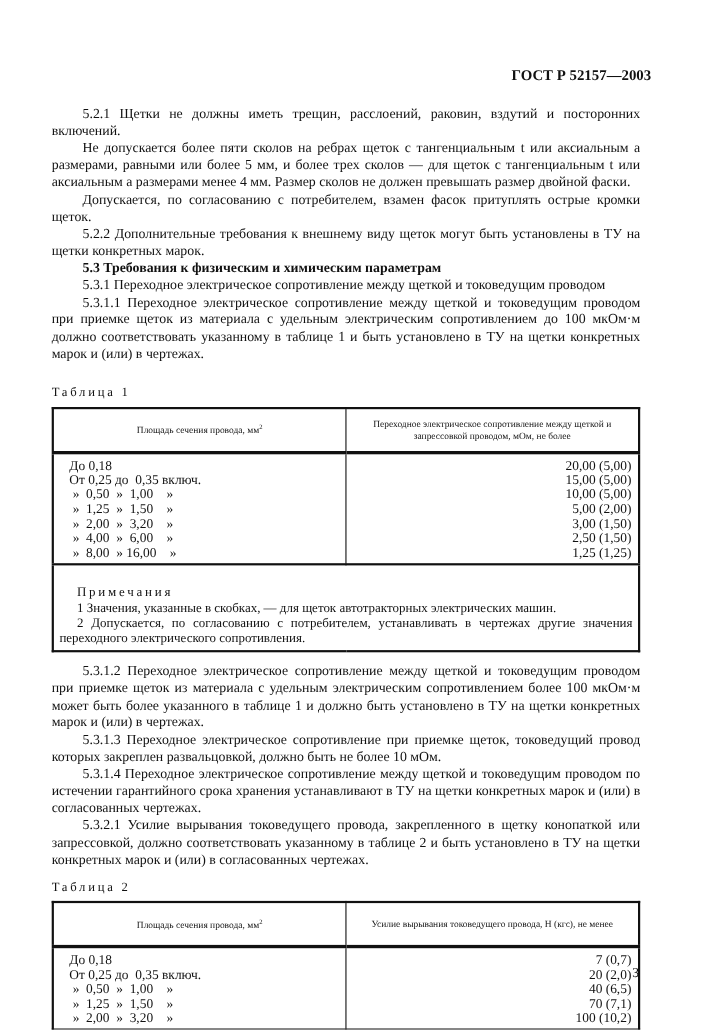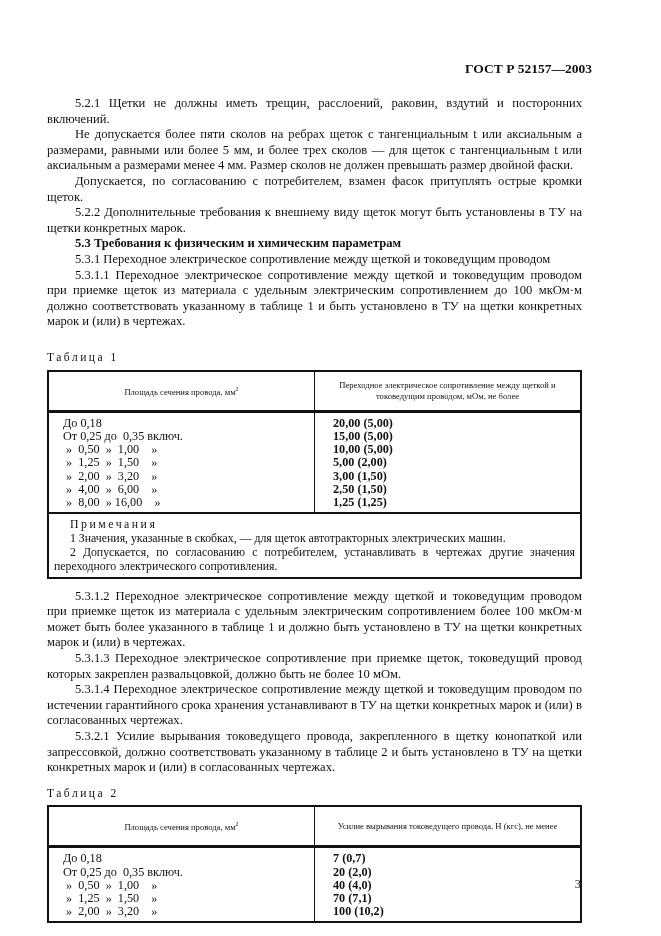--- a/index.html
+++ b/index.html
@@ -11,23 +11,23 @@
   .header { position: absolute; top: 61px; right: 69px; font-weight: bold; font-size: 13.5px; }
   .content { position: absolute; left: 47px; top: 96px; width: 535px; }
   p { margin: 0; text-align: justify; text-indent: 28px; }
   p.h { font-weight: bold; }
   .tlabel { letter-spacing: 2.5px; font-size: 11.5px; margin-top: 20px; margin-bottom: 4px; text-indent: 0; }
   table { width: 100%; border-collapse: collapse; border: 2px solid #111; margin-top: 4px; }
   th { font-weight: normal; font-size: 8.6px; line-height: 11px; text-align: center; border-bottom: 3px solid #111; padding: 7px 6px; height: 24px; vertical-align: middle; }
   th.left { border-right: 1px solid #111; width: 50%; }
   td { vertical-align: top; padding: 4px 6px 2px 18px; }
   td.left { border-right: 1px solid #111; padding-left: 14px; }
-  td.right { text-align: left; font-weight: bold; }
+  td.right { text-align: right; }
   .row-line { height: 13.3px; line-height: 13.3px; font-size: 12.2px; white-space: pre; }
-  td.note { border-top: 2px solid #111; padding: 3px 5px 4px 5px; font-size: 11.8px; line-height: 14px; border-radius: 14px; }
+  td.note { border-top: 2px solid #111; padding: 17px 5px 4px 5px; font-size: 11.8px; line-height: 14px; border-radius: 14px; }
   .spaced { letter-spacing: 2.5px; }
   .note p { text-indent: 16px; }
   .pageno { position: absolute; top: 877px; right: 80px; font-size: 12.5px; }
   sup { font-size: 6px; }
 </style>
 </head>
 <body>
 
 <div class="header">ГОСТ Р 52157—2003</div>
 
@@ -38,21 +38,21 @@
   <p>5.2.2 Дополнительные требования к внешнему виду щеток могут быть установлены в ТУ на щетки конкретных марок.</p>
   <p class="h">5.3 Требования к физическим и химическим параметрам</p>
   <p>5.3.1 Переходное электрическое сопротивление между щеткой и токоведущим проводом</p>
   <p>5.3.1.1 Переходное электрическое сопротивление между щеткой и токоведущим проводом при приемке щеток из материала с удельным электрическим сопротивлением до 100 мкОм·м должно соответствовать указанному в таблице 1 и быть установлено в ТУ на щетки конкретных марок и (или) в чертежах.</p>
 
   <p class="tlabel">Таблица 1</p>
   <table>
     <tbody>
         <tr>
       <th class="left"><span>Площадь сечения провода, мм</span><sup>2</sup></th>
-      <th>Переходное электрическое сопротивление между щеткой и токоведущим проводом, мОм, не более</th>
+      <th>Переходное электрическое сопротивление между щеткой и запрессовкой проводом, мОм, не более</th>
     </tr>
     <tr>
       <td class="left">
         <div class="row-line">До 0,18</div>
         <div class="row-line">От 0,25 до  0,35 включ.</div>
         <div class="row-line"> »  0,50  »  1,00    »</div>
         <div class="row-line"> »  1,25  »  1,50    »</div>
         <div class="row-line"> »  2,00  »  3,20    »</div>
         <div class="row-line"> »  4,00  »  6,00    »</div>
         <div class="row-line"> »  8,00  » 16,00    »</div>
@@ -95,21 +95,21 @@
         <div class="row-line">До 0,18</div>
         <div class="row-line">От 0,25 до  0,35 включ.</div>
         <div class="row-line"> »  0,50  »  1,00    »</div>
         <div class="row-line"> »  1,25  »  1,50    »</div>
         <div class="row-line"> »  2,00  »  3,20    »</div>
 
       </td>
       <td class="right">
         <div class="row-line">7 (0,7)</div>
         <div class="row-line">20 (2,0)</div>
-        <div class="row-line">40 (4,0)</div>
+        <div class="row-line">40 (6,5)</div>
         <div class="row-line">70 (7,1)</div>
         <div class="row-line">100 (10,2)</div>
 
       </td>
     </tr>
 
   </tbody>
     </table>
 </div>
 

